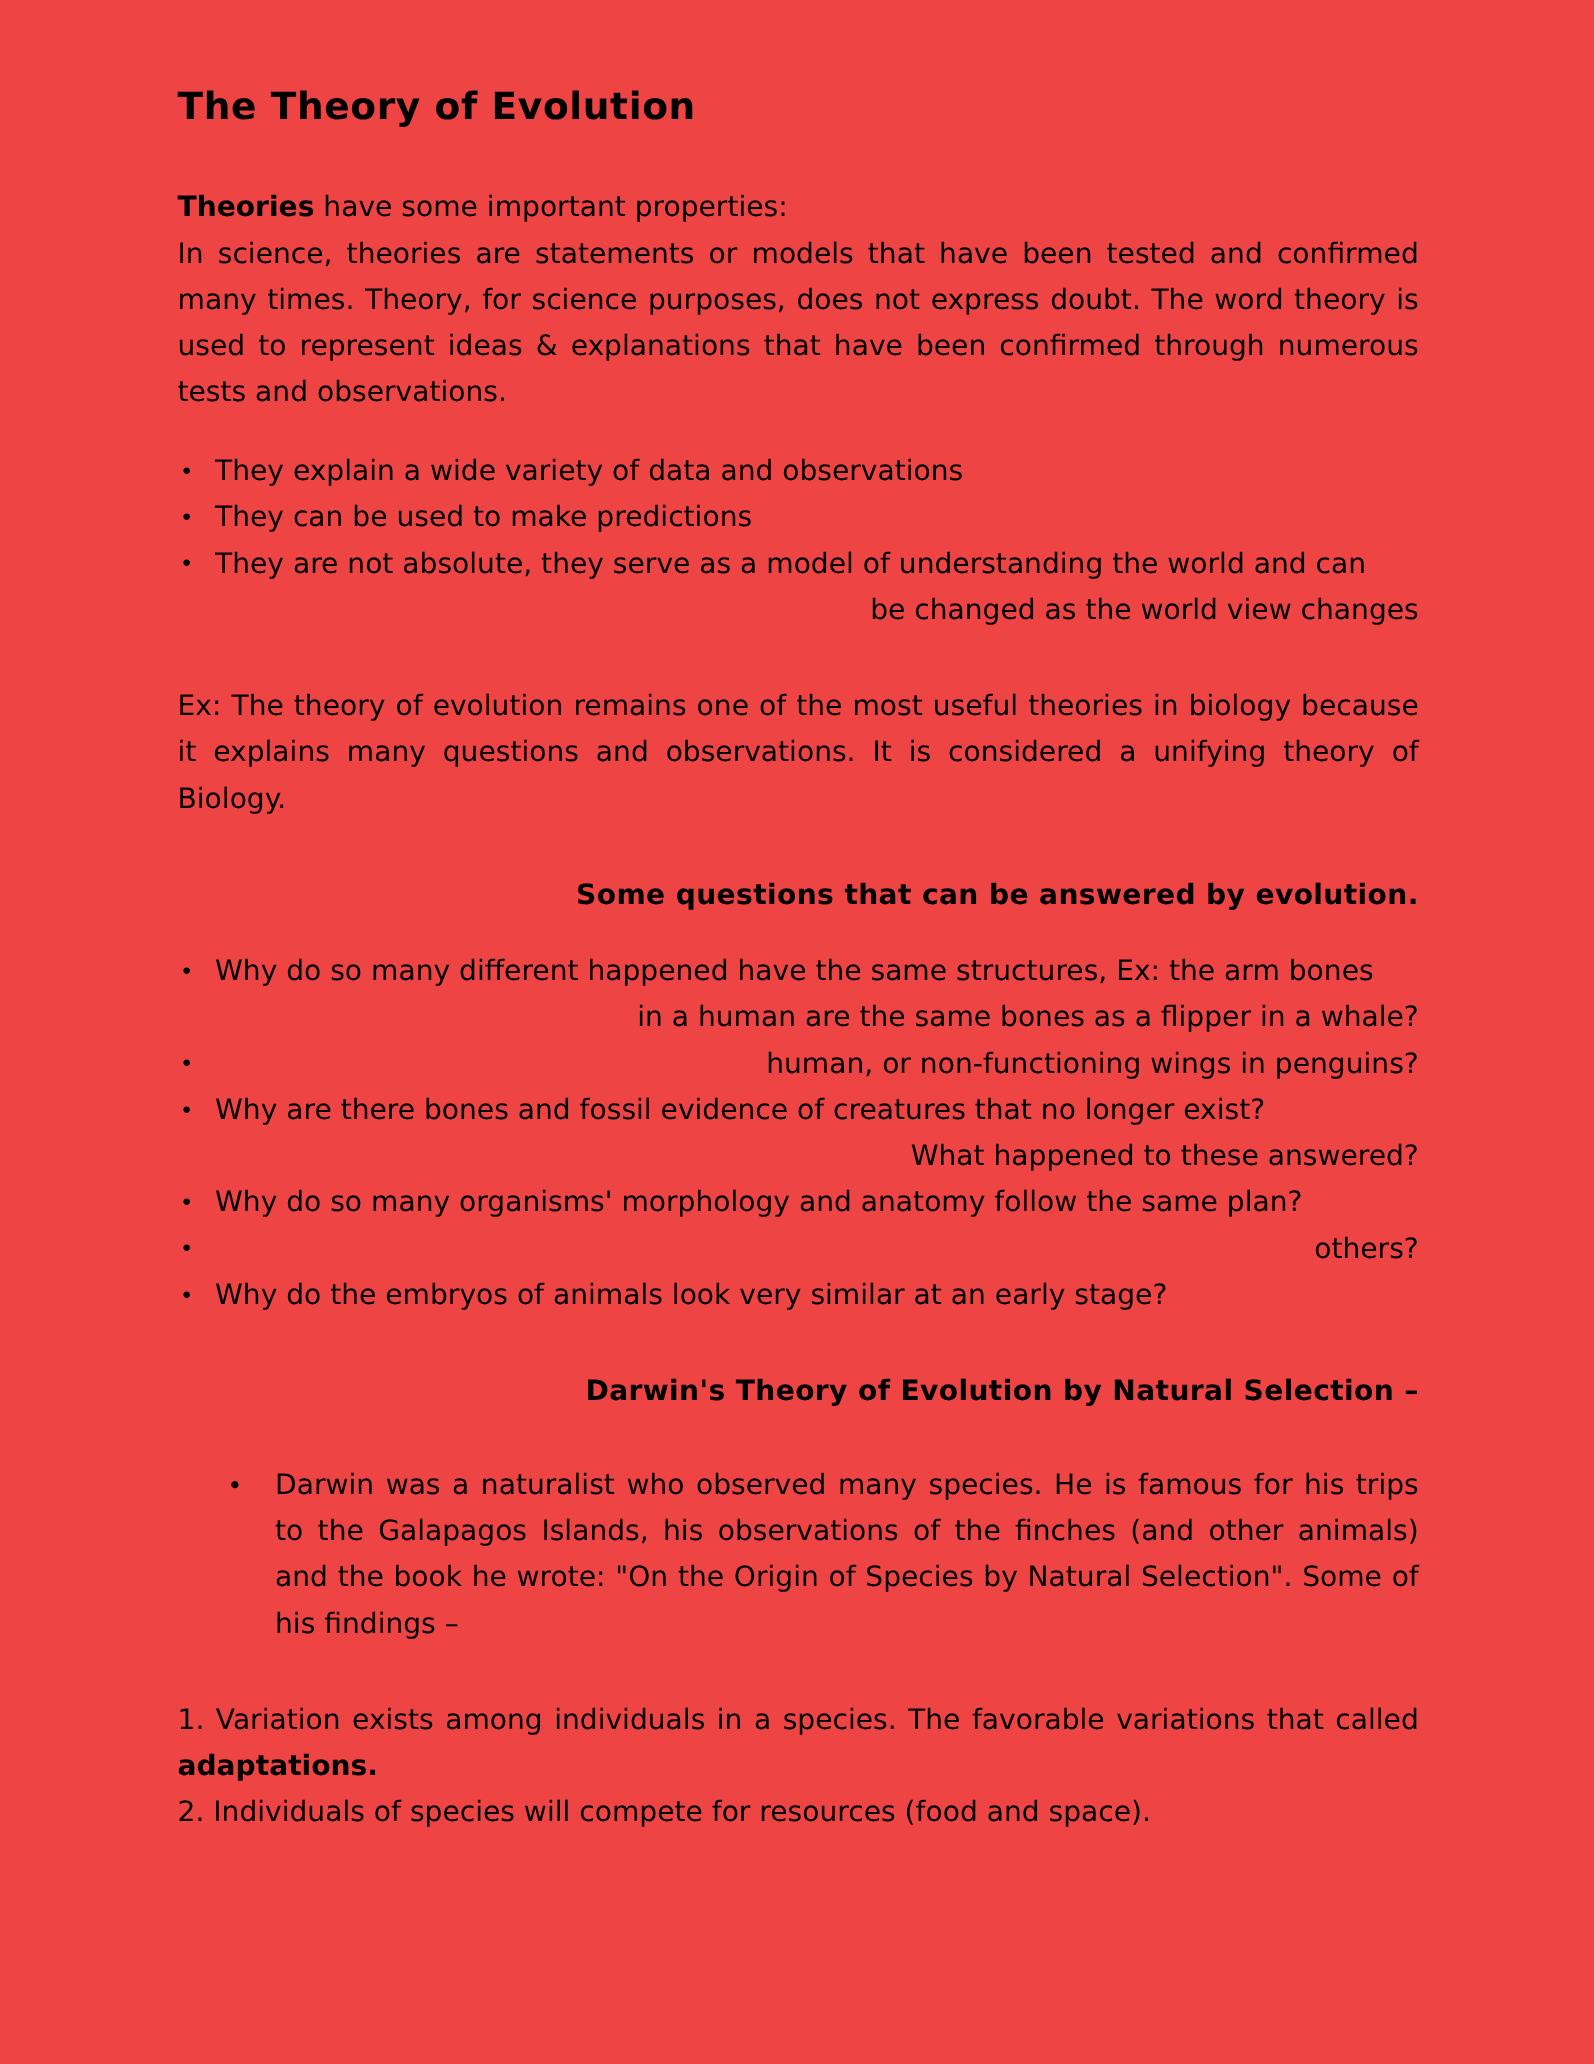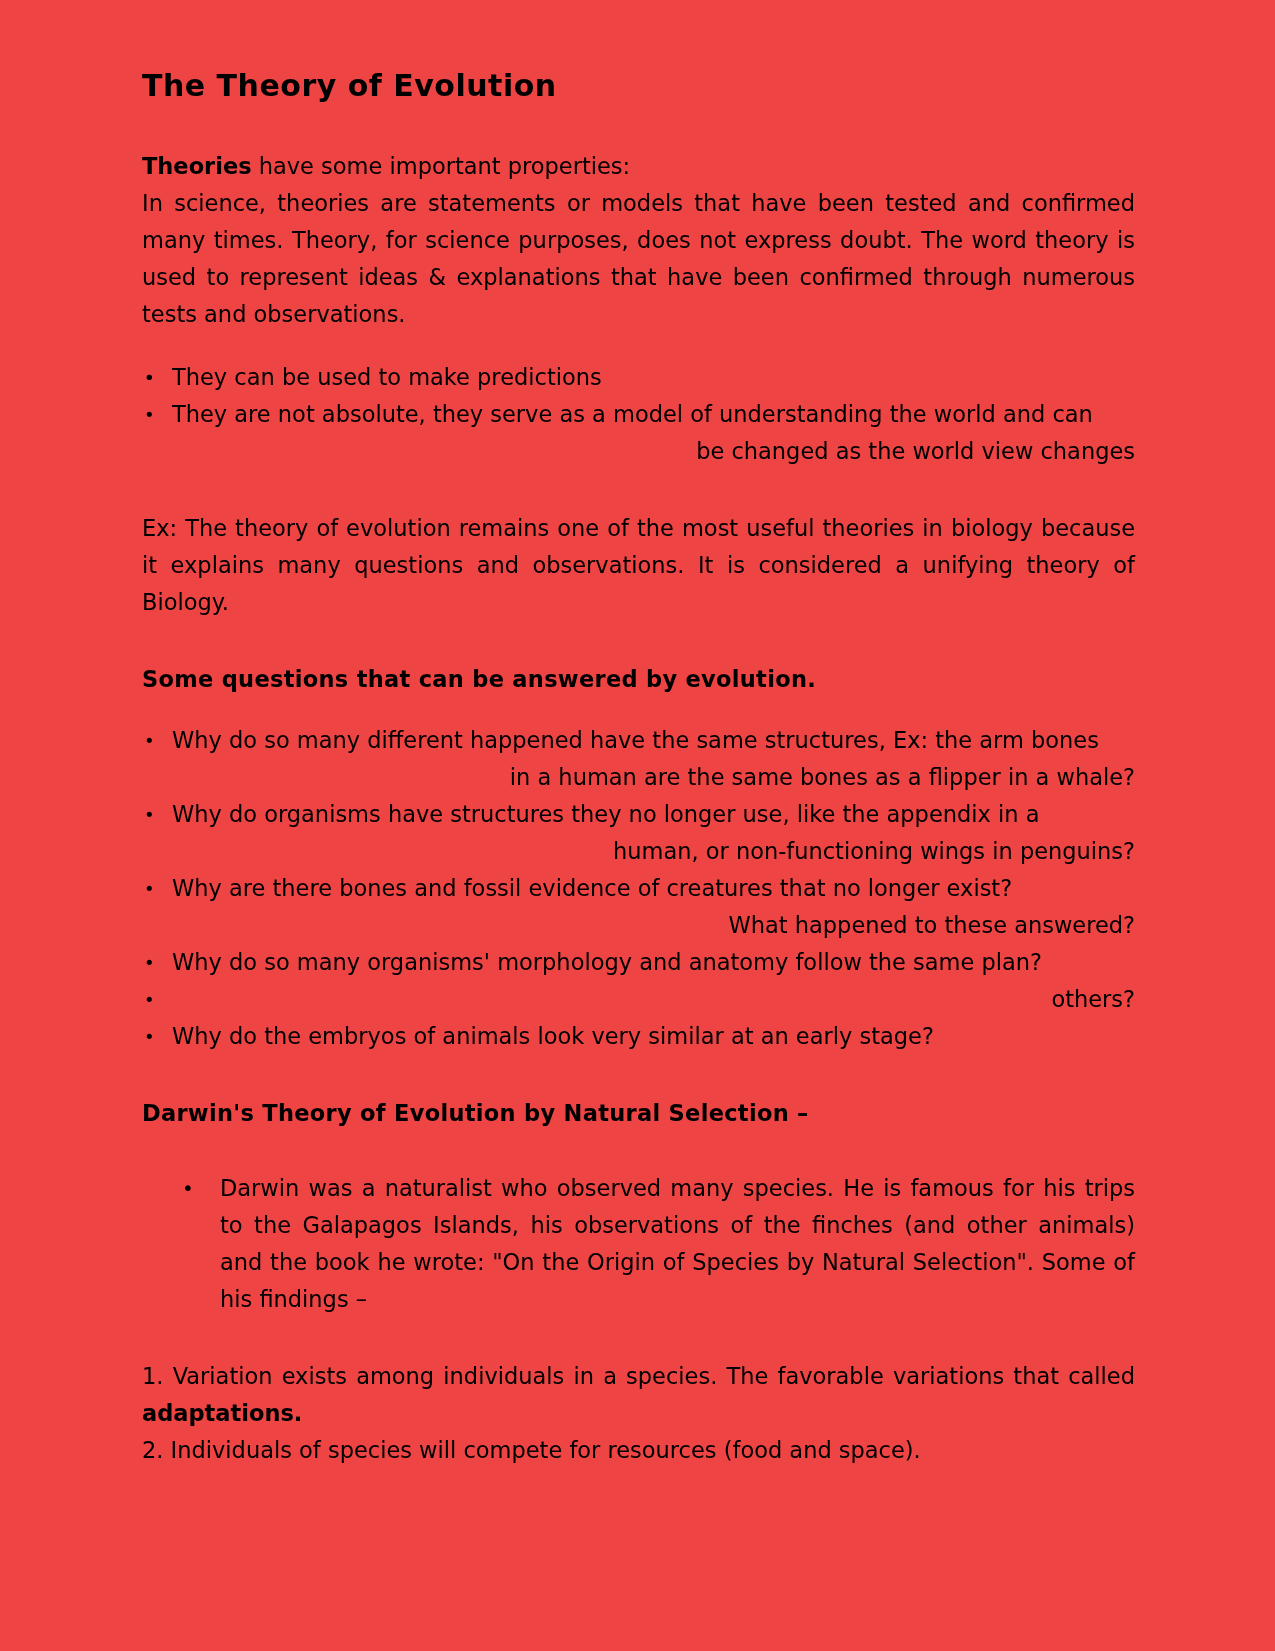--- a/index.html
+++ b/index.html
@@ -38,20 +38,21 @@
   }
   .bold-lead {
     font-weight: bold;
   }
   .section-head {
     font-size: 22.5px;
     font-weight: bold;
     line-height: 37px;
     margin: 0 0 24px 0;
     letter-spacing: 0.3px;
+    text-align: right;
   }
   ul.dash-list {
     list-style: none;
     margin: 0 0 26px 0;
     padding: 0;
   }
   ul.dash-list > li {
     font-size: 22.5px;
     line-height: 37px;
     position: relative;
@@ -114,20 +115,21 @@
 
   <p class="para nojust tight" style="margin-bottom:0;">
     <span class="bold-lead">Theories</span><span> have some important properties:</span>
   </p>
 
   <p class="para">In science, theories are statements or models that have been tested and confirmed many times. Theory, for science purposes, does not express doubt. The word theory is used to represent ideas &amp; explanations that have been confirmed through numerous tests and observations.</p>
 
   <ul class="dash-list">
     <li>
       <span class="marker">•</span>
+      <span>They explain a wide variety of data and observations</span>
     </li>
     <li>
       <span class="marker">•</span>
       <span>They can be used to make predictions</span>
     </li>
     <li>
       <span class="marker">•</span>
       <span>They are not absolute, they serve as a model of understanding the world and can</span>
       <span class="cont-indent">be changed as the world view changes</span>
     </li>
@@ -142,21 +144,20 @@
   <p class="section-head">Some questions that can be answered by evolution.</p>
 
   <ul class="dash-list">
     <li>
       <span class="marker">•</span>
       <span>Why do so many different happened have the same structures, Ex: the arm bones</span>
       <span class="cont-indent">in a human are the same bones as a flipper in a whale?</span>
     </li>
     <li>
       <span class="marker">•</span>
-      <span>Why do organisms have structures they no longer use, like the appendix in a</span>
       <span class="cont-indent">human, or non-functioning wings in penguins?</span>
     </li>
     <li>
       <span class="marker">•</span>
       <span>Why are there bones and fossil evidence of creatures that no longer exist?</span>
       <span class="cont-indent">What happened to these answered?</span>
     </li>
     <li>
       <span class="marker">•</span>
       <span>Why do so many organisms' morphology and anatomy follow the same plan?</span>

